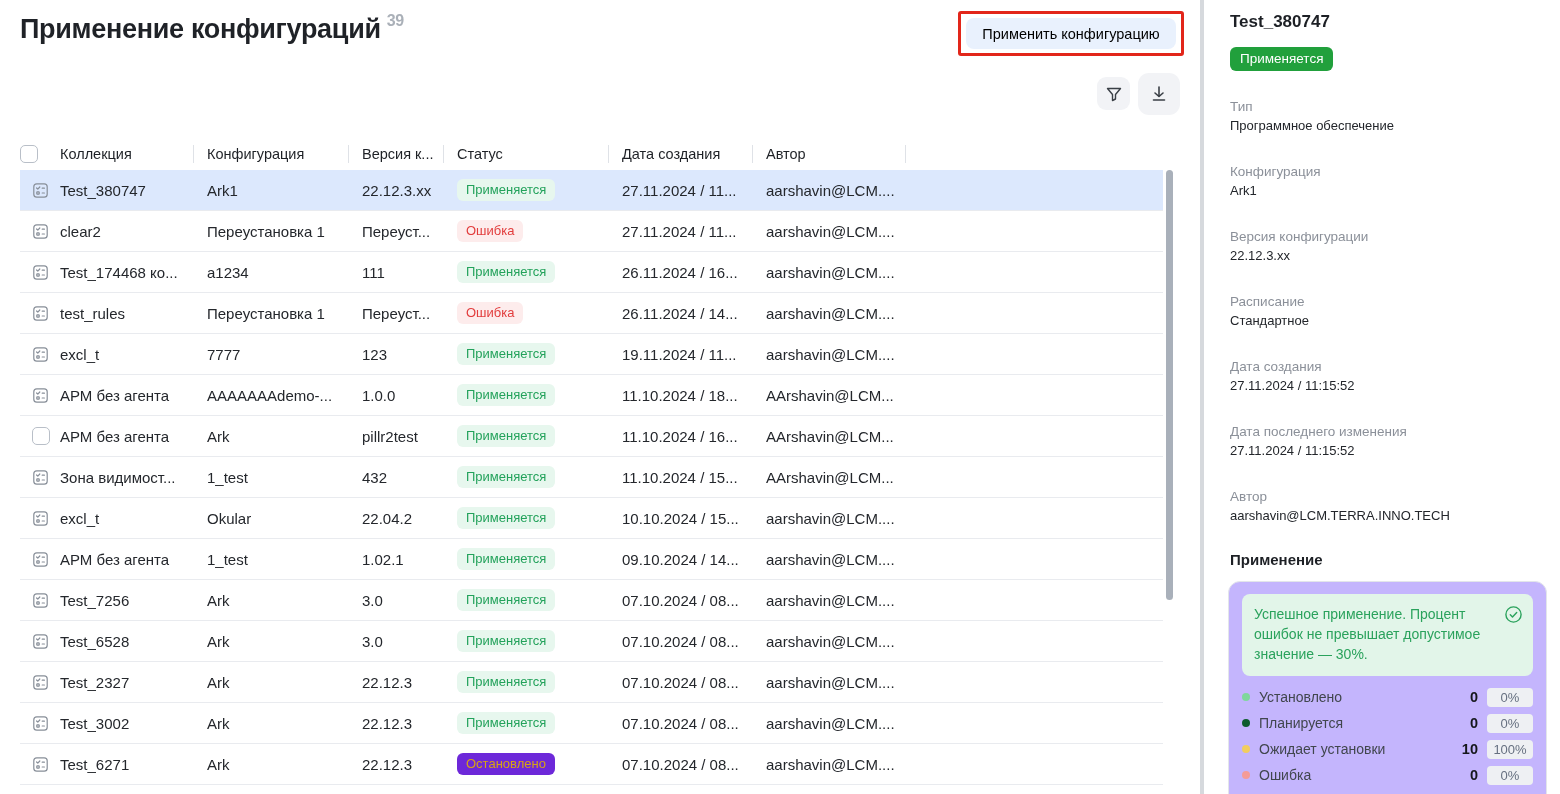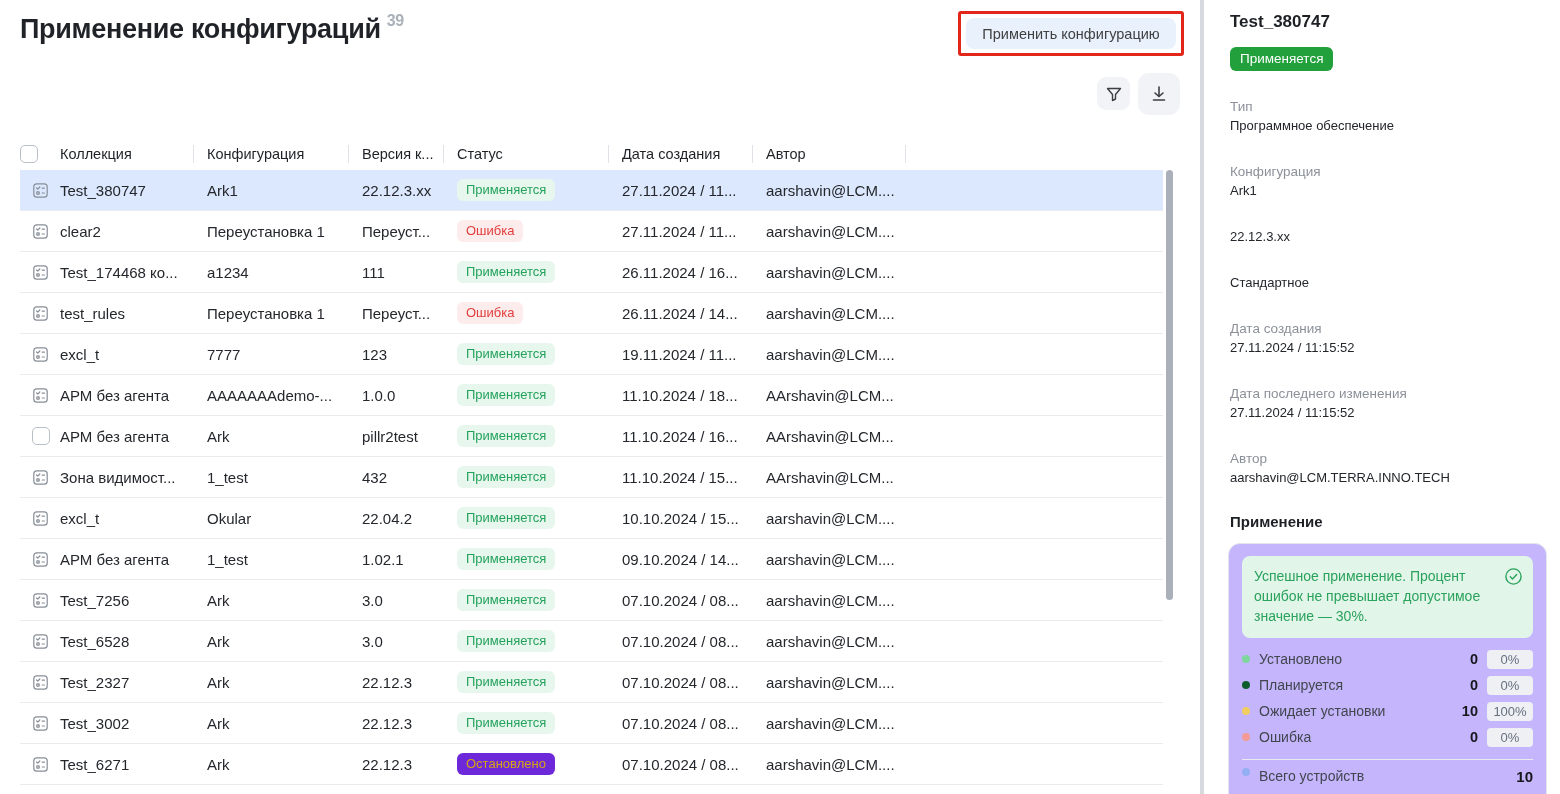--- a/index.html
+++ b/index.html
@@ -4,21 +4,21 @@
 <style>
   * { margin:0; padding:0; box-sizing:border-box; }
   html,body { width:1560px; height:794px; background:#ffffff; font-family:"Liberation Sans", sans-serif; overflow:hidden; }
   .stage { position:relative; width:1560px; height:794px; background:#fff; }
 
   
   .page-title { position:absolute; left:20px; top:14px; font-size:27px; font-weight:700; color:#1f2227; letter-spacing:-0.3px; }
   .page-title .count { font-size:16px; font-weight:700; color:#aab0b8; vertical-align:top; position:relative; top:-2px; margin-left:6px; }
 
   .apply-annotation { position:absolute; left:958px; top:11px; width:226px; height:45px; border:3px solid #e2261a; border-radius:3px; padding:4px 5px; }
-  .apply-btn { width:100%; height:100%; background:#e9f1fd; color:#404040; border:none; border-radius:8px; font-size:14.5px; font-family:inherit; cursor:pointer; display:flex; align-items:center; justify-content:center; }
+  .apply-btn { width:100%; height:100%; background:#e9f1fd; color:#000000; border:none; border-radius:8px; font-size:14.5px; font-family:inherit; cursor:pointer; display:flex; align-items:center; justify-content:center; }
 
   .icon-btn { position:absolute; background:#f2f3f6; border:none; border-radius:9px; display:flex; align-items:center; justify-content:center; cursor:pointer; color:#3a3f46; }
   .filter-btn { left:1097px; top:77px; width:33px; height:33px; }
   .download-btn { left:1138px; top:73px; width:42px; height:42px; border-radius:11px; }
 
   
   .table { position:absolute; left:20px; top:137px; width:1143px; }
   .tgrid { display:grid; grid-template-columns:40px 133px 155px 95px 165px 144px 153px 1fr; align-items:center; }
   .thead { height:33px; }
   .thead .hcell { font-size:14.5px; font-weight:400; color:#1e2126; white-space:nowrap; overflow:hidden; padding-left:14px; position:relative; height:20px; line-height:20px; }
@@ -444,24 +444,26 @@
     <div class="flabel">Тип</div>
     <div class="fvalue">Программное обеспечение</div>
   </div>
 
   <div class="fgroup">
     <div class="flabel">Конфигурация</div>
     <div class="fvalue">Ark1</div>
   </div>
 
   <div class="fgroup">
+    <div class="flabel">Версия конфигурации</div>
     <div class="fvalue">22.12.3.xx</div>
   </div>
 
   <div class="fgroup">
+    <div class="flabel">Расписание</div>
     <div class="fvalue">Стандартное</div>
   </div>
 
   <div class="fgroup">
     <div class="flabel">Дата создания</div>
     <div class="fvalue">27.11.2024 / 11:15:52</div>
   </div>
 
   <div class="fgroup">
     <div class="flabel">Дата последнего изменения</div>

